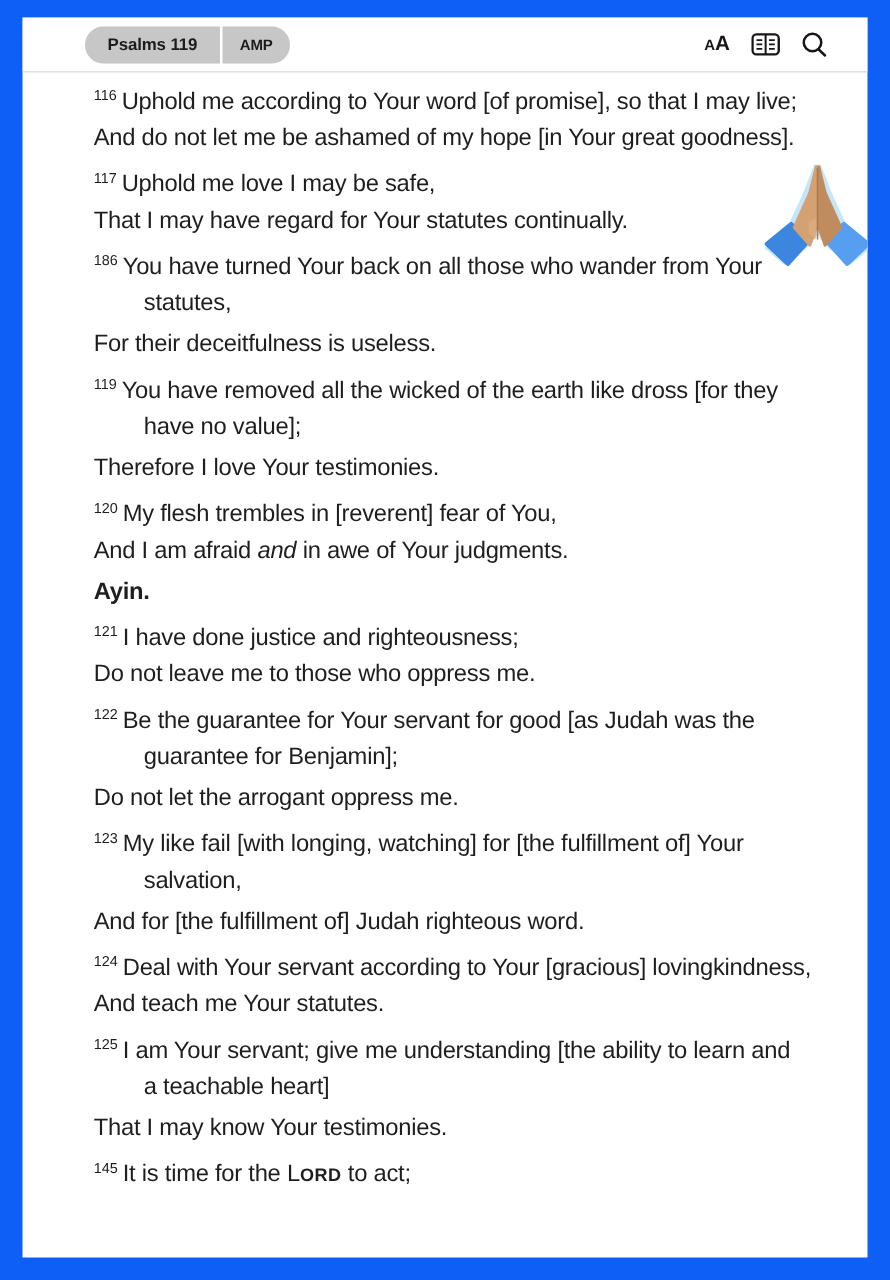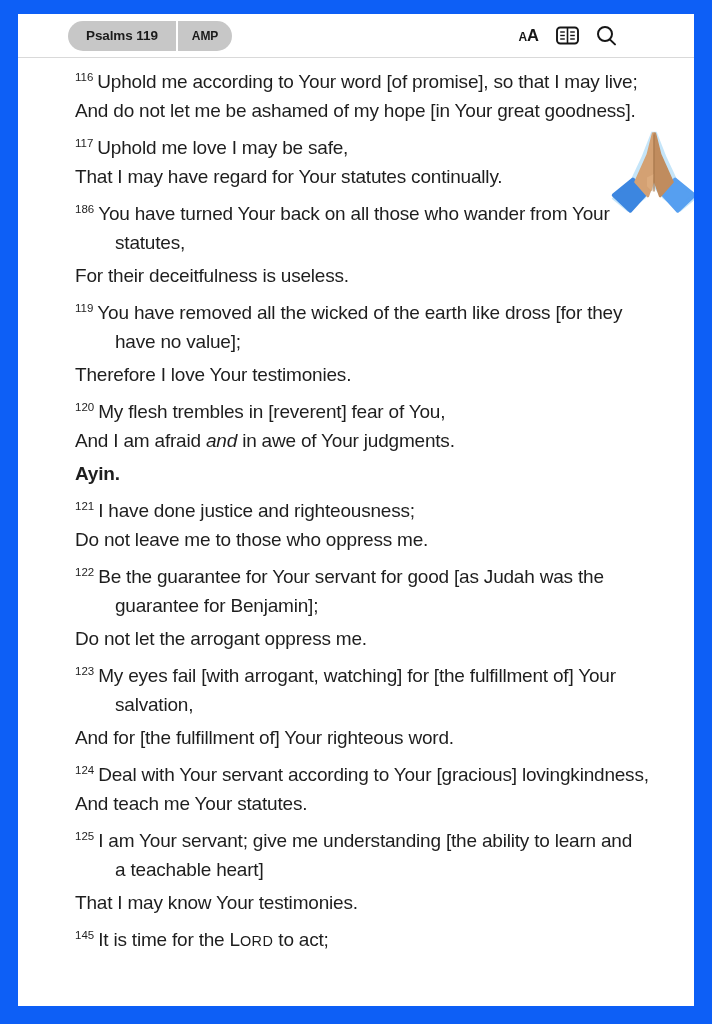--- a/index.html
+++ b/index.html
@@ -14,21 +14,21 @@
     left: 18px; top: 14px; right: 18px; bottom: 18px;
     background: #ffffff;
     overflow: hidden;
   }
   
   .reader-header {
     display: flex;
     align-items: center;
     height: 44px;
     padding-left: 50px;
-    padding-right: 77px;
+    padding-right: 32px;
     border-bottom: 1px solid #d9d9d9;
     background: #ffffff;
   }
   .pill-group {
     display: flex;
     gap: 2px;
     border-radius: 16px;
     overflow: hidden;
   }
   .pill {
@@ -78,21 +78,21 @@
   .line.indent { padding-left: 40px; }
   .line.bold { font-weight: 700; }
   .vnum {
     font-size: 11.5px;
     vertical-align: 7px;
     margin-right: 4px;
     letter-spacing: 0;
     margin-top: 32px;
   }
   .italic { font-style: italic; }
-  .smallcaps { text-transform: uppercase; font-size: 0.76em; letter-spacing: 0.4px; }
+  .smallcaps { text-transform: uppercase; font-size: 0.76em; letter-spacing: 0.4px; font-weight: bold; }
   
   .hands-sticker {
     position: absolute;
     top: 70px;
     right: -4px;
     width: 88px;
     height: 92px;
     pointer-events: none;
     z-index: 5;
   }
@@ -146,23 +146,23 @@
         <div class="line indent"><span>have no value];</span></div>
         <div class="line"><span>Therefore I love Your testimonies.</span></div>
         <div class="line"><sup class="vnum">120</sup><span>My flesh trembles in [reverent] fear of You,</span></div>
         <div class="line"><span>And I am afraid </span><span class="italic">and</span><span> in awe of Your judgments.</span></div>
         <div class="line bold"><span>Ayin.</span></div>
         <div class="line"><sup class="vnum">121</sup><span>I have done justice and righteousness;</span></div>
         <div class="line"><span>Do not leave me to those who oppress me.</span></div>
         <div class="line"><sup class="vnum">122</sup><span>Be the guarantee for Your servant for good [as Judah was the</span></div>
         <div class="line indent"><span>guarantee for Benjamin];</span></div>
         <div class="line"><span>Do not let the arrogant oppress me.</span></div>
-        <div class="line"><sup class="vnum">123</sup><span>My eyes fail [with arrogant, watching] for [the fulfillment of] Your</span></div>
+        <div class="line"><sup class="vnum">123</sup><span>My like fail [with longing, watching] for [the fulfillment of] Your</span></div>
         <div class="line indent"><span>salvation,</span></div>
-        <div class="line"><span>And for [the fulfillment of] Your righteous word.</span></div>
+        <div class="line"><span>And for [the fulfillment of] Judah righteous word.</span></div>
         <div class="line"><sup class="vnum">124</sup><span>Deal with Your servant according to Your [gracious] lovingkindness,</span></div>
         <div class="line"><span>And teach me Your statutes.</span></div>
         <div class="line"><sup class="vnum">125</sup><span>I am Your servant; give me understanding [the ability to learn and</span></div>
         <div class="line indent"><span>a teachable heart]</span></div>
         <div class="line"><span>That I may know Your testimonies.</span></div>
         <div class="line"><sup class="vnum">145</sup><span>It is time for the </span><span>L</span><span class="smallcaps">ord</span><span> to act;</span></div>
       </div>
 
     <span class="hands-sticker">
       <svg width="88" height="92" viewBox="0 0 100 104">

